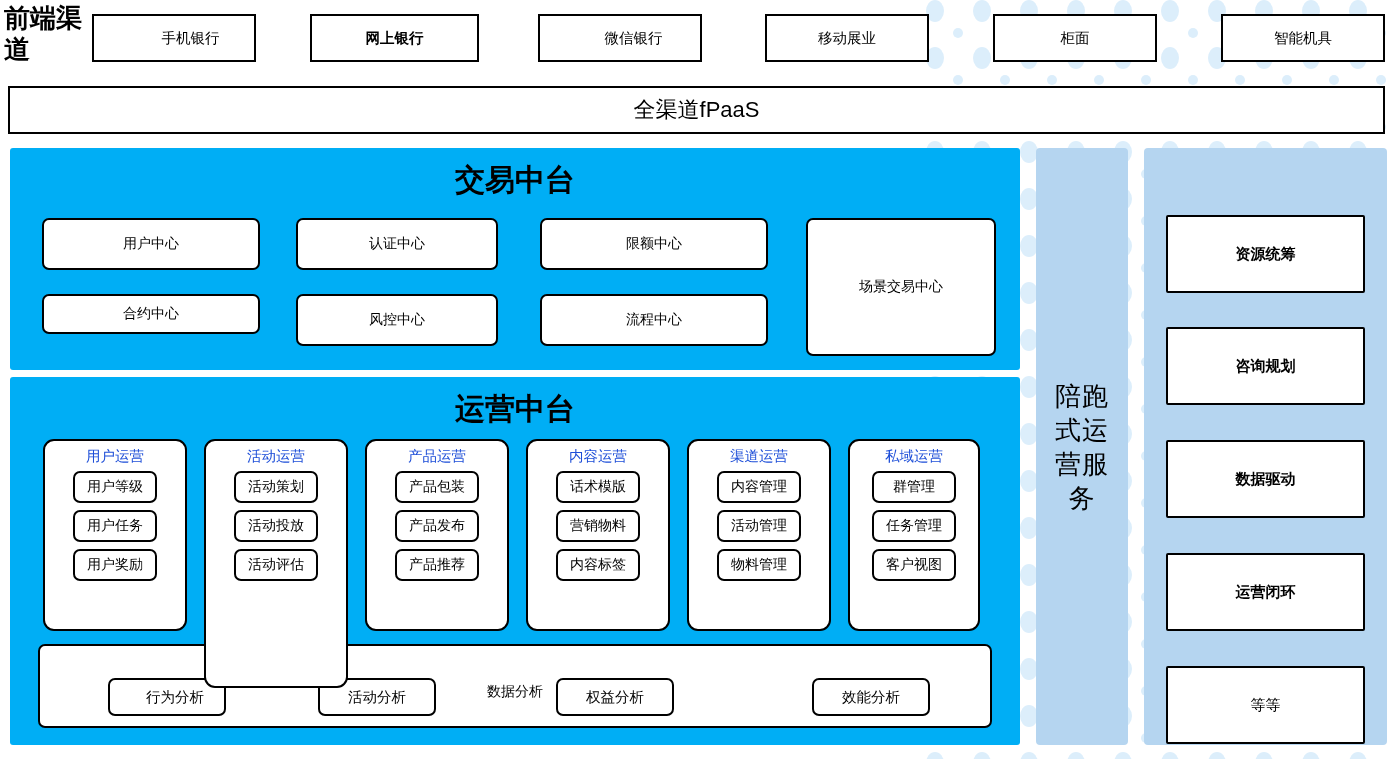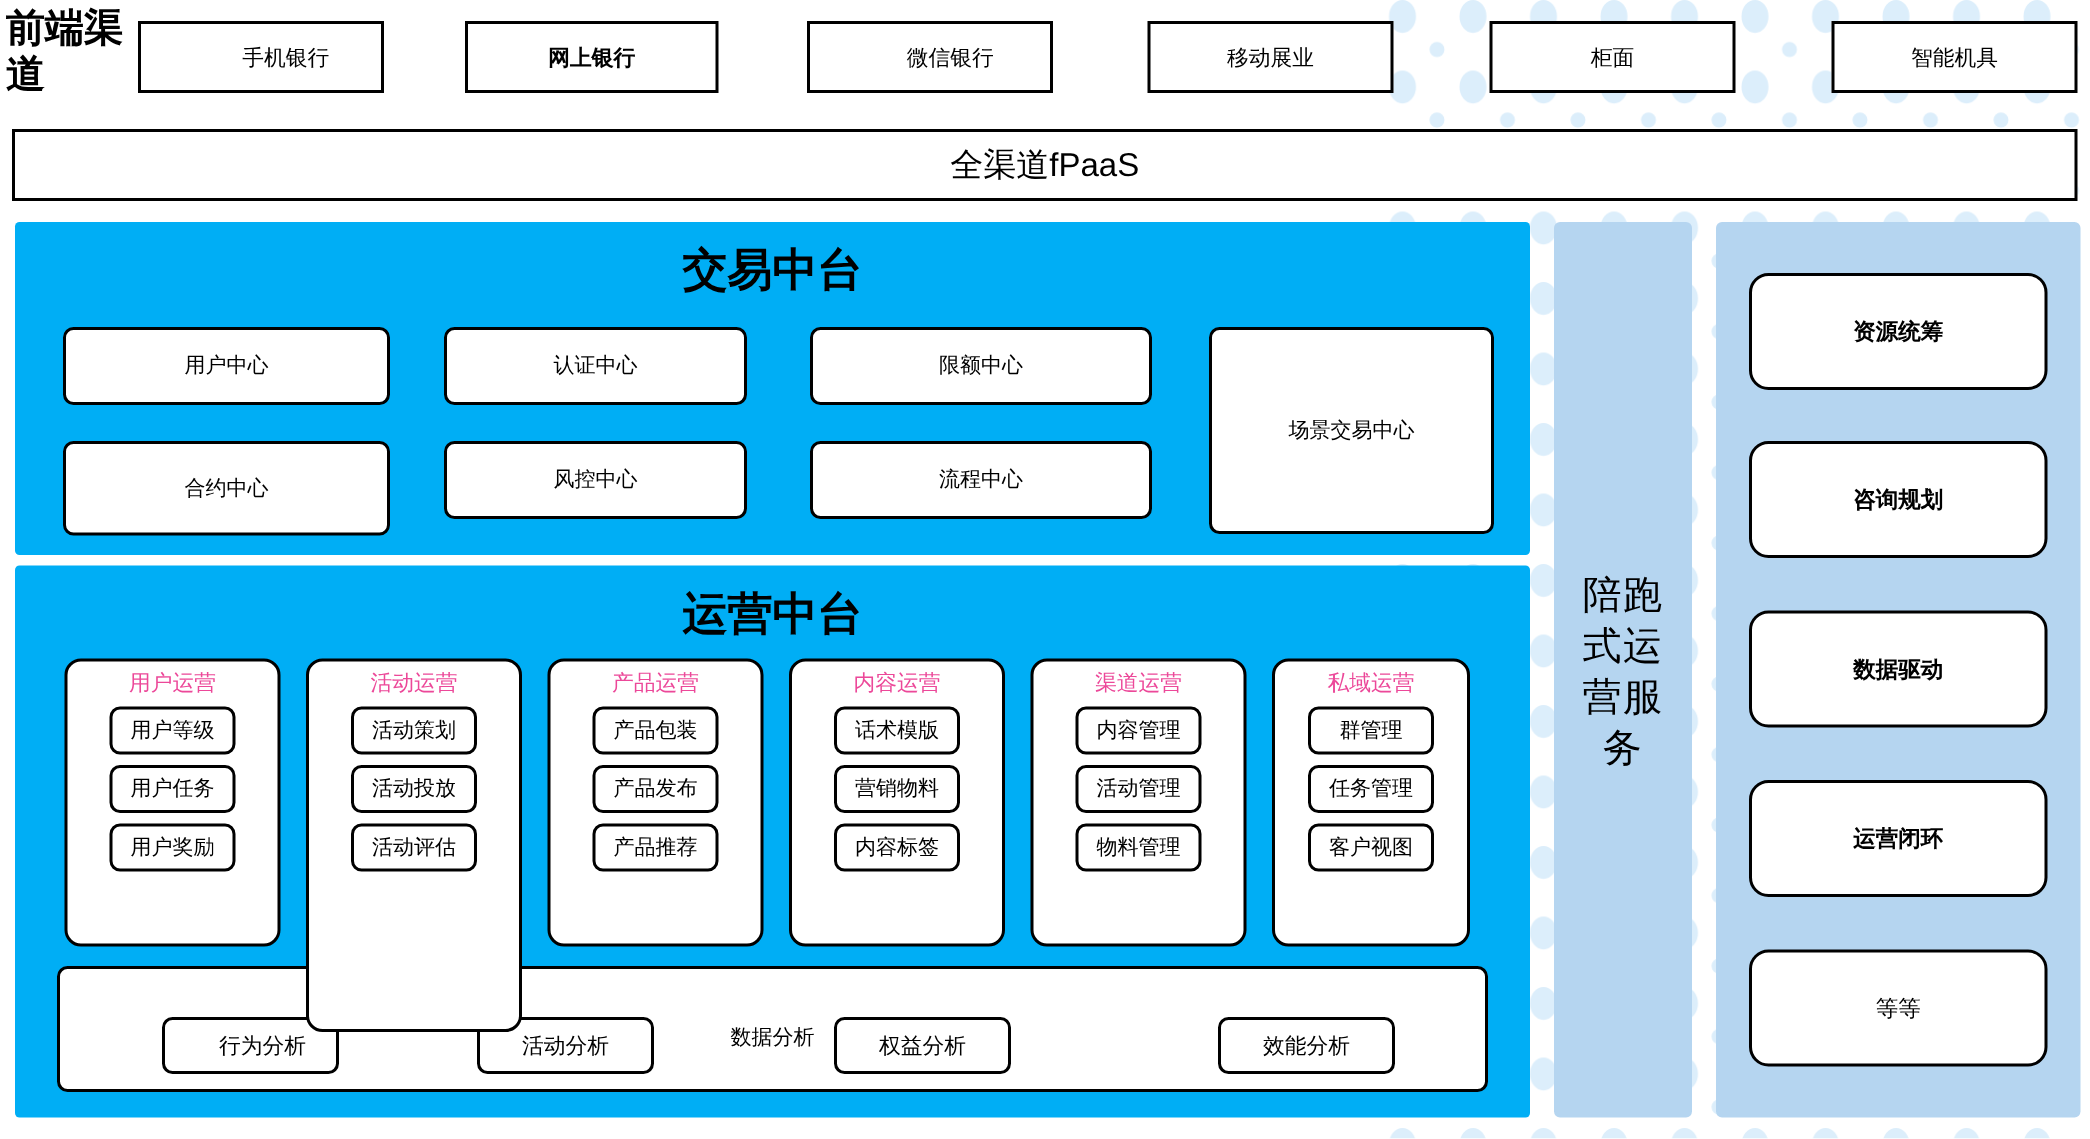--- a/index.html
+++ b/index.html
@@ -63,21 +63,21 @@
   
   .trade-bx{position:absolute;font-size:14px;}
 
   
   .ops-col{
     position:absolute;box-sizing:border-box;
     background:#fff;border:2px solid #000;border-radius:11px;
     display:flex;flex-direction:column;align-items:center;
   }
   .ops-col-title{
-    font-size:14.5px;color:#ec4899;margin-top:6px;margin-bottom:6px;
+    font-size:14.5px;color:#1d4ed8;margin-top:6px;margin-bottom:6px;
     line-height:18px;
   }
   .ops-item{
     box-sizing:border-box;width:84px;height:32px;
     border:2px solid #000;border-radius:7px;background:#fff;
     display:flex;align-items:center;justify-content:center;
     font-size:14px;margin-bottom:7px;color:#000;
   }
 
   
@@ -104,23 +104,23 @@
     position:absolute;left:0;top:0;width:100%;height:100%;
     display:flex;align-items:center;justify-content:center;
     font-size:26px;line-height:34px;font-weight:normal;color:#000;
     text-align:center;letter-spacing:1px;
     font-family:"Liberation Sans","DejaVu Sans",sans-serif;
   }
   #accomp-text span{display:block;width:62px;}
 
   .svc-bx{
     position:absolute;left:22px;width:199px;height:78px;
-    box-sizing:border-box;background:#fff;border:2.5px solid #000;border-radius:13px;
-    display:flex;align-items:center;justify-content:center;
-    font-size:15px;font-weight:bold;color:#000;
+    box-sizing:border-box;background:#fff;border:2.5px solid #000;border-radius:2px;
+    display:flex;align-items:center;justify-content:center;
+    font-size:15px;font-weight:bold;color:#000;margin-top:33px;
   }
   .svc-bx.plain{font-weight:normal;}
 </style>
 </head>
 <body>
 
 <svg class="dots" width="470" height="759" viewBox="0 0 470 759">
   <defs>
     <pattern id="pdots" x="0" y="0" width="47" height="47" patternUnits="userSpaceOnUse">
       <ellipse cx="12" cy="11" rx="9" ry="11" fill="#DCEEFB"></ellipse>
@@ -142,21 +142,21 @@
   </div>
 
 <div class="bx sq fpaas">全渠道fPaaS</div>
 
 <div class="panel-cyan" id="trade-panel">
   <div class="panel-title" style="top:12px;">交易中台</div>
 <div class="bx r6 trade-bx" style="left: 32px; top: 70px; width: 218px; height: 52px;">用户中心</div>
     <div class="bx r6 trade-bx" style="left: 286px; top: 70px; width: 202px; height: 52px;">认证中心</div>
     <div class="bx r6 trade-bx" style="left: 530px; top: 70px; width: 228px; height: 52px;">限额中心</div>
     <div class="bx r6 trade-bx" style="left: 796px; top: 70px; width: 190px; height: 138px;">场景交易中心</div>
-    <div class="bx r6 trade-bx" style="left: 32px; top: 146px; width: 218px; height: 63px;">合约中心</div>
+    <div class="bx r6 trade-bx" style="left: 32px; top: 146px; width: 218px; height: 40px;">合约中心</div>
     <div class="bx r6 trade-bx" style="left: 286px; top: 146px; width: 202px; height: 52px;">风控中心</div>
     <div class="bx r6 trade-bx" style="left: 530px; top: 146px; width: 228px; height: 52px;">流程中心</div>
   </div>
 
 <div class="panel-cyan" id="ops-panel">
   <div class="panel-title" style="top:12px;">运营中台</div>
 
   <div id="data-strip" style="position:absolute;left:28px;top:267px;width:954px;height:84px;">
     <div class="dtitle">数据分析</div>
   <div class="dbx" style="left: 68px; padding-left: 16px;">行为分析</div>

